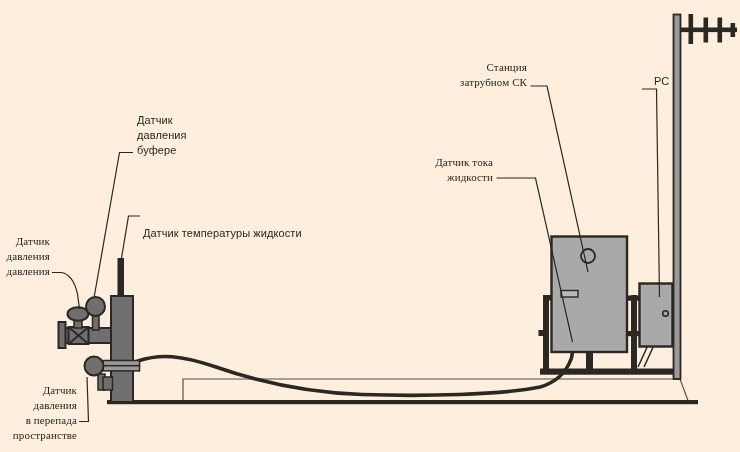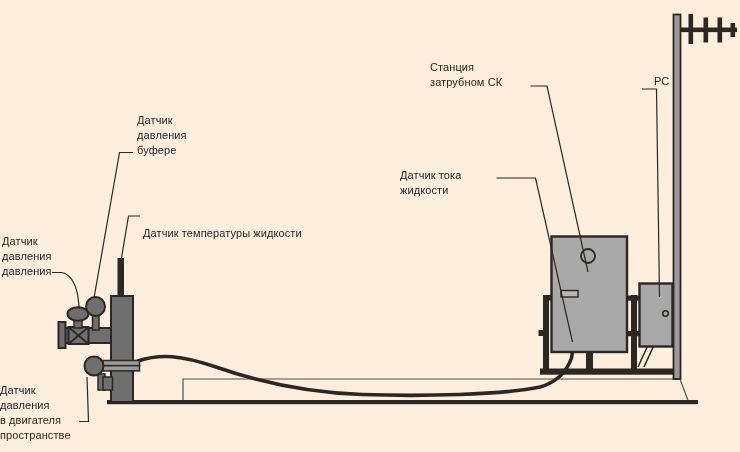--- a/index.html
+++ b/index.html
@@ -13,21 +13,21 @@
   .stage svg{position:absolute;left:0;top:0;}
   .label{
     position:absolute;
     font-size:11px;
     line-height:15px;
     color:#2b2520;
     letter-spacing:0.1px;
     white-space:nowrap;
   }
   .label span{display:block;}
-  .ta-r{text-align:left;}
+  .ta-r{text-align:right;font-family:Liberation Serif, serif;}
 </style>
 </head>
 <body>
 
 <div class="stage">
 
   <svg width="740" height="452" viewBox="0 0 740 452">
 
     <path d="M183,400.5 L183,379 L680,379 L688,400.5" fill="none" stroke="#55504a" stroke-width="1.2"></path>
 
@@ -101,30 +101,30 @@
 
   <div class="label ta-r" style="left:2px;top:234px;width:48px;">
     <span>Датчик</span>
     <span>давления</span>
     <span>давления</span>
   </div>
 
   <div class="label ta-r" style="left:0px;top:383px;width:77px;">
     <span>Датчик</span>
     <span>давления</span>
-    <span>в двигателя</span>
+    <span>в перепада</span>
     <span>пространстве</span>
   </div>
 
   <div class="label ta-r" style="left:430px;top:60px;width:97px;">
     <span>Станция</span>
     <span>затрубном СК</span>
   </div>
 
-  <div class="label ta-r" style="left:400px;top:168px;width:93px;">
+  <div class="label ta-r" style="left:400px;top:155px;width:93px;">
     <span>Датчик тока</span>
     <span>жидкости</span>
   </div>
 
   <div class="label" style="left:654px;top:74px;">
     <span>РС</span>
   </div>
 
 </div>
 

